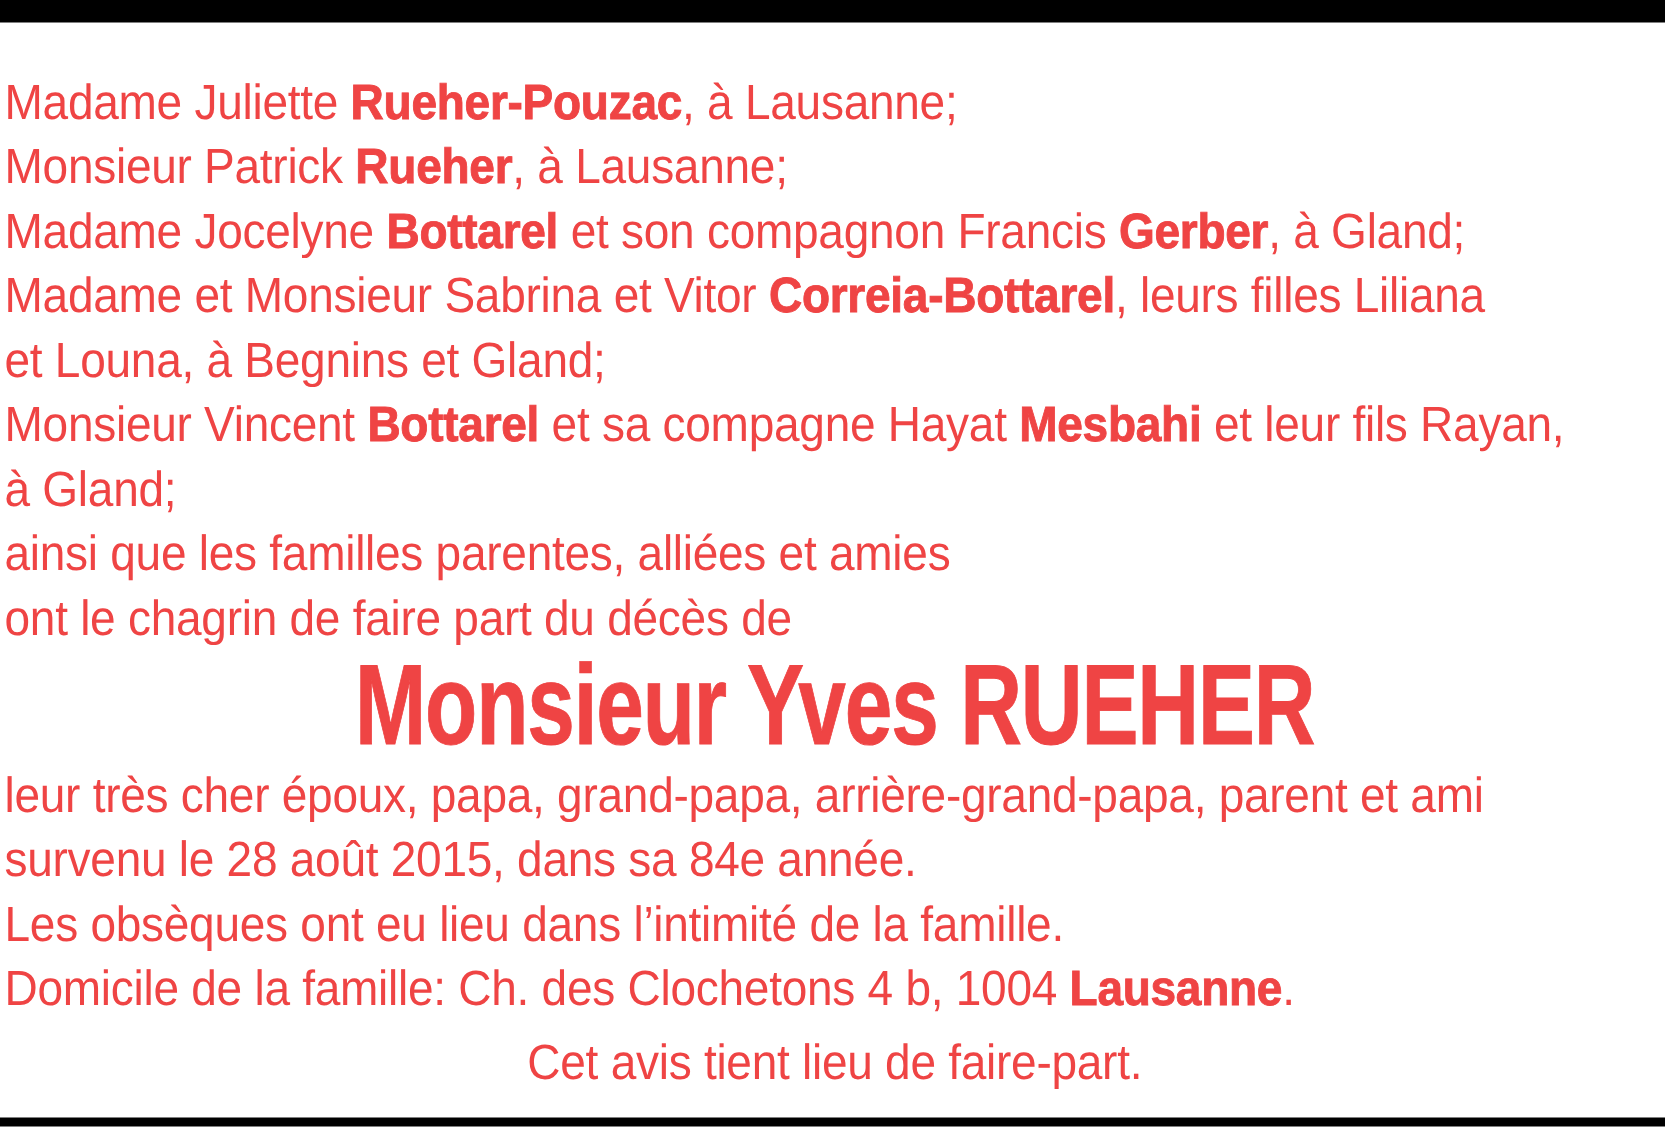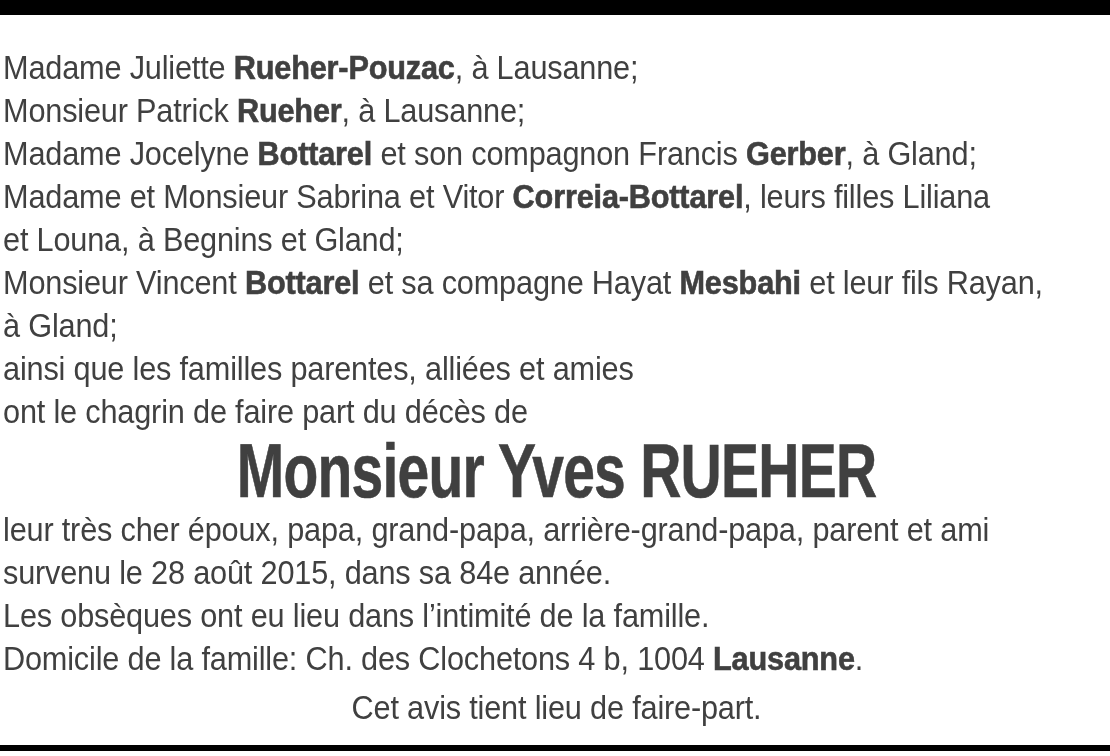--- a/index.html
+++ b/index.html
@@ -3,21 +3,21 @@
 <meta charset="utf-8">
 <style>
   html, body { margin: 0; padding: 0; background: #ffffff; }
   .page {
     position: relative;
     width: 1110px;
     height: 756px;
     background: #ffffff;
     overflow: hidden;
     font-family: "Liberation Sans", "DejaVu Sans", sans-serif;
-    color: #404040;
+    color: #ef4444;
   }
   .rule {
     position: absolute;
     left: 0;
     width: 1110px;
     background: #000000;
   }
   .rule.top { top: 0; height: 15px; }
   .rule.bottom { top: 745px; height: 6px; }
   .content {

